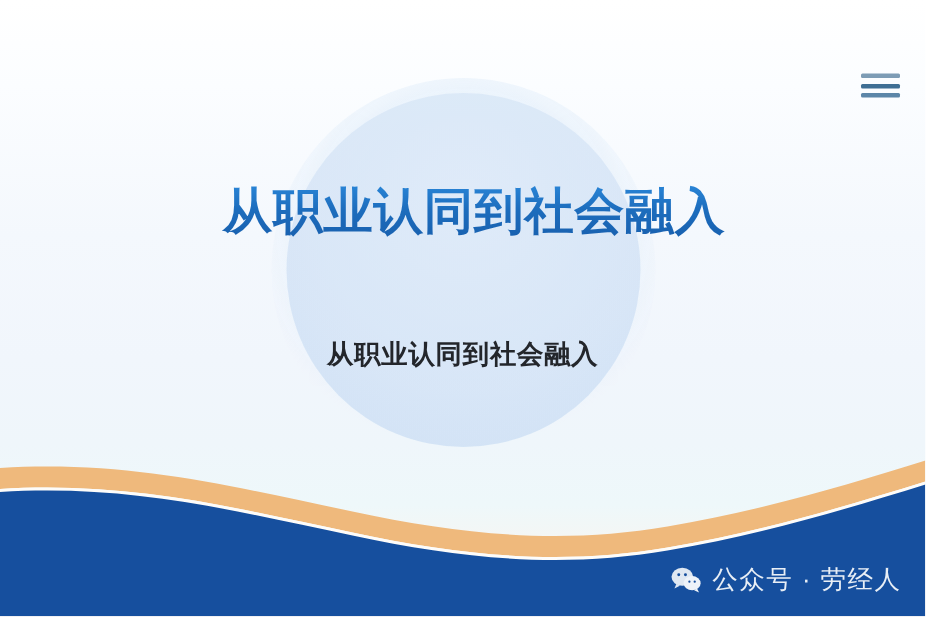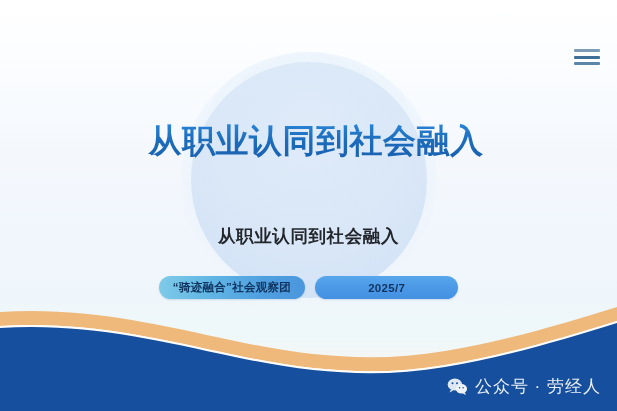--- a/index.html
+++ b/index.html
@@ -171,24 +171,20 @@
     <span></span>
     <span></span>
   </div>
 
   <div id="titleblock">
     <div class="tline" id="title1">从职业认同到社会融入</div>
   </div>
 
   <div id="subtitle">从职业认同到社会融入</div>
 
-  <div id="badges">
-    <div class="pill" id="pill-team">“骑迹融合”社会观察团</div>
-    <div class="pill" id="pill-date">2025/7</div>
-  </div>
 
   <svg id="wave" viewBox="0 0 617 110" preserveAspectRatio="none">
 
     <path d="M0,11 C 85,6 150,22 235,40 C 310,56 375,62 445,50 C 510,39 565,22 617,6 L617,20 C 565,36 510,53 445,64 C 375,76 310,70 235,54 C 150,36 85,20 0,25 Z" fill="#efb97c"></path>
 
     <path d="M0,25 C 85,20 150,36 235,54 C 310,70 375,76 445,64 C 510,53 565,36 617,20 L617,25 C 565,41 510,58 445,69 C 375,81 310,75 235,59 C 150,41 85,25 0,30 Z" fill="#fdfcfa"></path>
 
     <path d="M0,27 C 85,22 150,38 235,56 C 310,72 375,78 445,66 C 510,55 565,38 617,22 L617,110 L0,110 Z" fill="#164f9e"></path>
   </svg>
 

